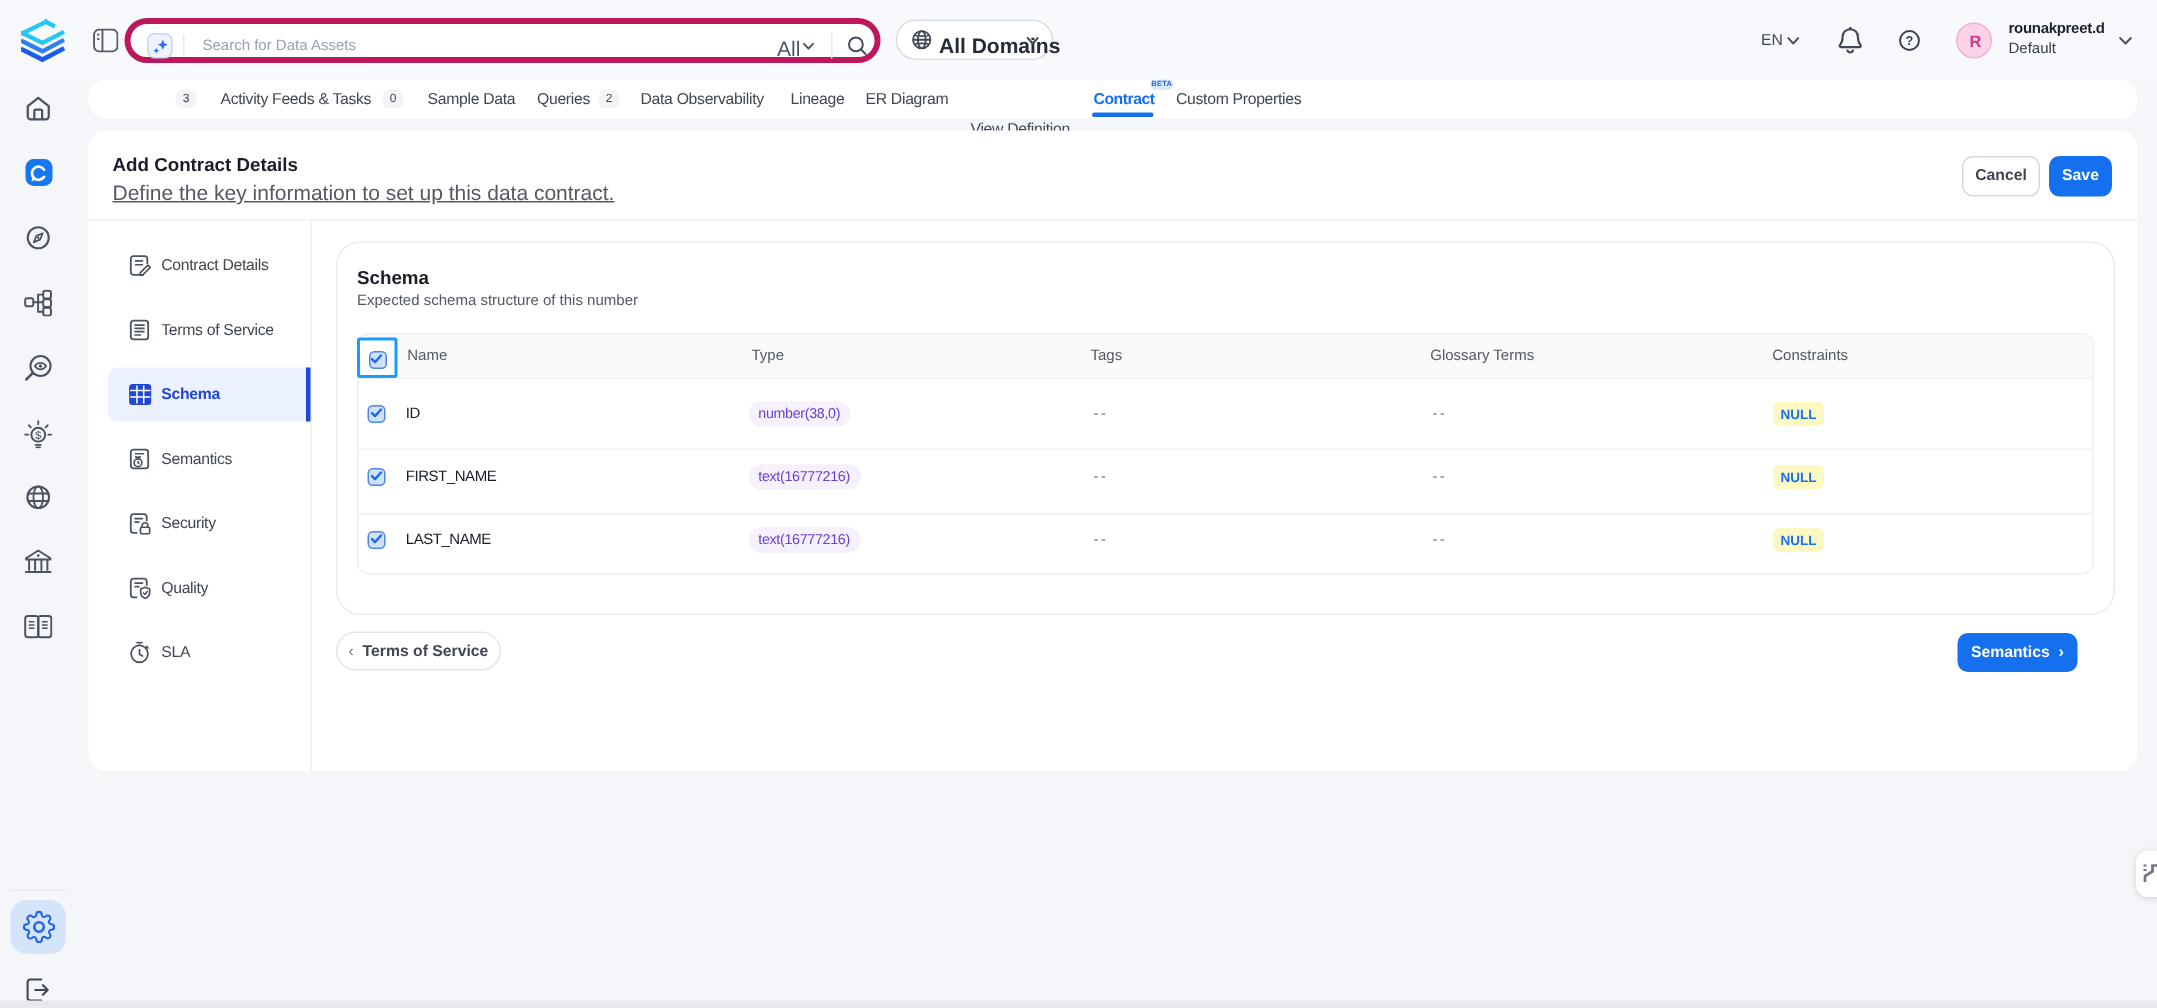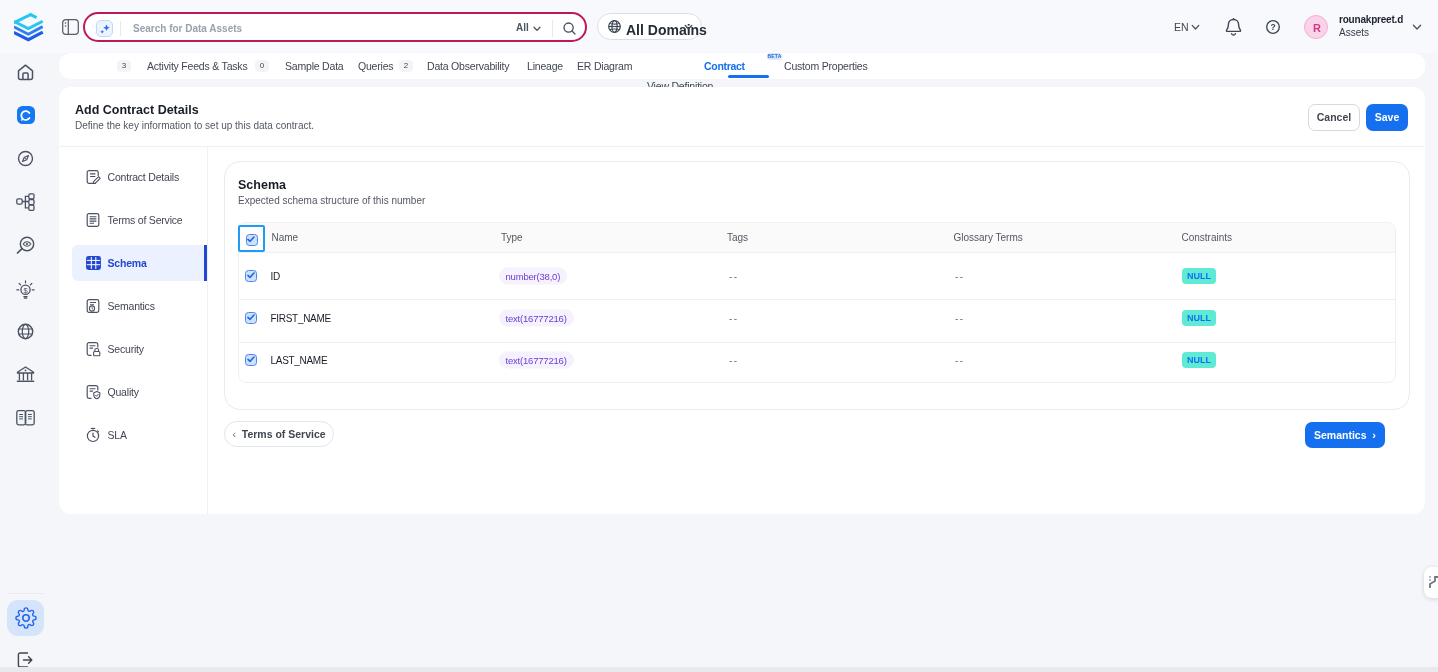--- a/index.html
+++ b/index.html
@@ -2,36 +2,36 @@
 <html><head>
 <meta charset="utf-8">
 <style>
   * { margin:0; padding:0; box-sizing:border-box; }
   html,body { width:1438px; height:672px; overflow:hidden; }
   body { font-family:"Liberation Sans", sans-serif; background:#f4f6f9; position:relative; }
   .abs { position:absolute; }
 
   
   #topbar { left:0; top:0; width:1438px; height:53px; background:#f8f9fc; }
-  #searchbox { left:83px; top:12px; width:504px; height:30px; background:#fff; border:2px solid #be185d; border-radius:15px;font-weight:bold; }
+  #searchbox { left:83px; top:12px; width:504px; height:30px; background:#fff; border:4px solid #be185d; border-radius:15px; }
   #sparkchip { left:11px; top:6px; width:17px; height:17px; border-radius:5px; background:#edf4fe; border:1px solid #bcd8fb; }
   .ph { color:#98a1ad; font-size:10px; }
   .vline { width:1px; background:#e5e8ec; position:absolute; }
   #domainbtn { left:597px; top:13px; width:105px; height:27px; background:#fff; border:1px solid #d9dee4; border-radius:14px; }
 
   
   #tabsrow { left:59px; top:53px; width:1366px; height:26px; background:#fff; border-radius:12px; }
   .tab { position:absolute; top:0; height:26px; line-height:26px; font-size:10.5px; letter-spacing:-0.2px; color:#414651; white-space:nowrap; }
   .tabbadge { position:absolute; top:7px; width:14px; height:12px; background:#f3f4f6; border-radius:4px; font-size:8px; line-height:12px; color:#414651; text-align:center; }
 
   
   #panel { left:59px; top:87px; width:1366px; height:427px; background:#fff; border-radius:12px; }
   #pheader { position:absolute; left:0; top:0; width:100%; height:60px; border-bottom:1px solid #eef0f3; }
   #ph-title { position:absolute; left:16px; top:16px; font-size:12.5px; font-weight:bold; color:#181d27; }
-  #ph-sub { position:absolute; left:16px; top:33px; font-size:10px; color:#535862; }
+  #ph-sub { position:absolute; left:16px; top:33px; font-size:14px; color:#535862;text-decoration:underline; }
   .btn { position:absolute; border-radius:7px; font-size:10.5px; font-weight:bold; text-align:center; }
   #btn-cancel { left:1249px; top:17px; width:52px; height:27px; line-height:25px; background:#fff; border:1px solid #d5d9e0; color:#414651; }
   #btn-save { left:1307px; top:17px; width:42px; height:27px; line-height:27px; background:#1570ef; color:#fff; }
 
   
   #leftnav { position:absolute; left:0; top:60px; width:149px; height:367px; border-right:1px solid #eef0f3; }
   .nav-item { position:absolute; left:13px; width:135px; height:36px; }
   .nav-item .nlabel { position:absolute; left:35.5px; top:50%; transform:translateY(-50%); font-size:10.5px; letter-spacing:-0.2px; color:#414651; white-space:nowrap; }
   .nav-item.active { background:#ebf1fe; border-radius:6px 0 0 6px; }
   .nav-item.active .nlabel { color:#2248d1; font-weight:bold; }
@@ -45,21 +45,21 @@
 
   
   #tbl { position:absolute; left:13px; top:59.5px; width:1158px; height:161px; border:1px solid #eef0f2; border-radius:8px; }
   #thead { position:absolute; left:0; top:0; width:100%; height:30px; background:#fafafa; border-bottom:1px solid #eef0f2; border-radius:8px 8px 0 0; }
   .th { position:absolute; top:0; height:30px; line-height:30px; font-size:10px; color:#535862; }
   .trow { position:absolute; left:0; width:100%; height:43.5px; }
   .rowline { position:absolute; left:0; width:100%; height:1px; background:#f0f1f4; }
   .td-name { position:absolute; left:31.5px; font-size:10px; letter-spacing:-0.3px; color:#181d27; top:50%; transform:translateY(-50%); }
   .pill-type { position:absolute; left:259.5px; top:50%; transform:translateY(-50%); background:#f5f1fd; color:#6b3fd6; font-size:9.5px; letter-spacing:-0.2px; padding:3px 7px; border-radius:9px; }
   .dash { position:absolute; font-size:10px; color:#6b7280; letter-spacing:1.5px; top:50%; transform:translateY(-50%); }
-  .pill-null { position:absolute; left:943px; top:50%; transform:translateY(-50%); background:#5eead4; color:#1570ef; font-size:9px; font-weight:bold; padding:3px 5px; border-radius:4px; }
+  .pill-null { position:absolute; left:943px; top:50%; transform:translateY(-50%); background:#fef9c3; color:#1570ef; font-size:9px; font-weight:bold; padding:3px 5px; border-radius:4px; }
 
   .trow .cb { top:50% !important; transform:translateY(-50%); }
   .cb { position:absolute; width:12px; height:12px; border-radius:3.5px; background:#cfe2fc; border:1.3px solid #4f85ea; }
 
   
   #btn-back { left:165px; top:334px; width:110px; height:26px; line-height:24px; background:#fff; border:1px solid #e2e5ea; border-radius:13px; color:#414651; font-weight:bold; font-size:10.5px; }
   #btn-next { left:1246px; top:335px; width:80px; height:26px; line-height:26px; background:#1570ef; border-radius:7px; color:#fff; font-weight:bold; font-size:10.5px; }
 
   
   #edgewidget { left:1424px; top:567px; width:20px; height:31px; background:#fff; border-radius:8px 0 0 8px; box-shadow:0 1px 5px rgba(0,0,0,0.14); }
@@ -89,21 +89,21 @@
   </svg>
   <div class="abs" id="searchbox">
     <div class="abs" id="sparkchip">
       <svg style="position:absolute; left:2.5px; top:2.5px;" width="10" height="10" viewBox="0 0 10 10" fill="#2c6ef2">
         <path d="M6.5 0.5 L7.5 2.8 L9.8 3.8 L7.5 4.8 L6.5 7.1 L5.5 4.8 L3.2 3.8 L5.5 2.8 Z"></path>
         <path d="M2.2 5.8 L2.8 7.2 L4.2 7.8 L2.8 8.4 L2.2 9.8 L1.6 8.4 L0.2 7.8 L1.6 7.2 Z"></path>
       </svg>
     </div>
     <div class="vline" style="left:35px; top:7px; height:15px;"></div>
     <div class="abs ph" style="left:48px; top:9px;">Search for Data Assets</div>
-    <div class="abs" style="left:431px; top:8px; color:#4b5563; font-size:10px;">All</div>
+    <div class="abs" style="left:431px; top:8px; color:#4b5563; font-size:14px;">All</div>
     <svg class="abs" style="left:448px; top:12px;" width="8" height="6" viewBox="0 0 8 6" fill="none">
         <path d="M1 1.2 L4 4.4 L7 1.2" stroke="#4b5563" stroke-width="1.3" stroke-linecap="round" stroke-linejoin="round"></path>
       </svg>
     <div class="vline" style="left:467px; top:6px; height:17px;"></div>
     <svg class="abs" style="left:478px; top:8px;" width="13" height="13" viewBox="0 0 13 13" fill="none">
       <circle cx="5.6" cy="5.6" r="4.6" stroke="#454d59" stroke-width="1.3"></circle>
       <line x1="9" y1="9" x2="12" y2="12" stroke="#454d59" stroke-width="1.3" stroke-linecap="round"></line>
     </svg>
   </div>
   <div class="abs" id="domainbtn">
@@ -129,21 +129,21 @@
     <circle cx="8.5" cy="0.9" r="0.9" fill="#3f4754"></circle>
   </svg>
   <svg class="abs" style="left:1266px; top:20px;" width="14" height="14" viewBox="0 0 14 14" fill="none">
     <circle cx="7" cy="7" r="6.3" stroke="#394150" stroke-width="1.3"></circle>
     <text x="7" y="10.2" text-anchor="middle" font-size="8.5" font-weight="bold" fill="#394150" font-family="Liberation Sans, sans-serif">?</text>
   </svg>
   <div class="abs" style="left:1304px; top:15px; width:24px; height:24px; border-radius:50%; background:#fbd3e8; border:1px solid #f5aed6;">
     <div class="txt" style="left:8px; top:6px; font-size:11px; font-weight:bold; color:#cc3d85;">R</div>
   </div>
   <div class="txt" style="left:1339px; top:14px; font-size:10px; font-weight:bold; letter-spacing:-0.2px; color:#1c222e;">rounakpreet.d</div>
-  <div class="txt" style="left:1339px; top:27px; font-size:10px; color:#333c49;">Assets</div>
+  <div class="txt" style="left:1339px; top:27px; font-size:10px; color:#333c49;">Default</div>
   <svg class="abs" style="left:1412px; top:24px;" width="10" height="7" viewBox="0 0 10 7" fill="none">
       <path d="M1.4 1.3 L5 5 L8.6 1.3" stroke="#4a515e" stroke-width="1.3" stroke-linecap="round" stroke-linejoin="round"></path>
     </svg>
 </div>
 
 <div class="abs" id="sidebar" style="left:0; top:53px; width:60px; height:619px;">
 
   <svg class="abs" style="left:17px; top:11px;" width="17" height="17" viewBox="0 0 17 17" fill="none">
     <path d="M1.5 6.8 L8.5 1.2 L15.5 6.8 L15.5 13.5 C15.5 14.6 14.6 15.5 13.5 15.5 L3.5 15.5 C2.4 15.5 1.5 14.6 1.5 13.5 Z" stroke="#4b5261" stroke-width="1.5" stroke-linejoin="round"></path>
     <path d="M5.9 15.3 L5.9 10.2 C5.9 9.6 6.4 9.1 7 9.1 L10 9.1 C10.6 9.1 11.1 9.6 11.1 10.2 L11.1 15.3" stroke="#4b5261" stroke-width="1.5" stroke-linejoin="round"></path>
@@ -223,21 +223,21 @@
     <div class="tabbadge" style="left:58px;">3</div>
   <div class="tab" style="left:88px;">Activity Feeds &amp; Tasks</div>
     <div class="tabbadge" style="left:196px;">0</div>
   <div class="tab" style="left:226px;">Sample Data</div>
   <div class="tab" style="left:299px;">Queries</div>
     <div class="tabbadge" style="left:340px;">2</div>
   <div class="tab" style="left:368px;">Data Observability</div>
   <div class="tab" style="left:468px;">Lineage</div>
   <div class="tab" style="left:518px;">ER Diagram</div>
   <div class="tab" style="left:588px;margin-top:20px;">View Definition</div>
-  <div class="tab" style="left:645px; color:#1570ef; font-weight:bold; letter-spacing:-0.3px;">Contract</div>
+  <div class="tab" style="left:670px; color:#1570ef; font-weight:bold; letter-spacing:-0.3px;">Contract</div>
   <div class="abs" style="left:708px; top:0; width:15px; height:7px; background:#d8e9fd; border-radius:4px;">
     <div style="font-size:5px; font-weight:bold; color:#2d66d9; text-align:center; line-height:7px; letter-spacing:0.2px;">BETA</div>
   </div>
   <div class="abs" style="left:669px; top:21.5px; width:41px; height:3px; border-radius:2px; background:#1570ef;"></div>
   <div class="tab" style="left:725px;">Custom Properties</div>
 </div>
 
 <div class="abs" id="panel">
   <div id="pheader">
     <div id="ph-title">Add Contract Details</div>

